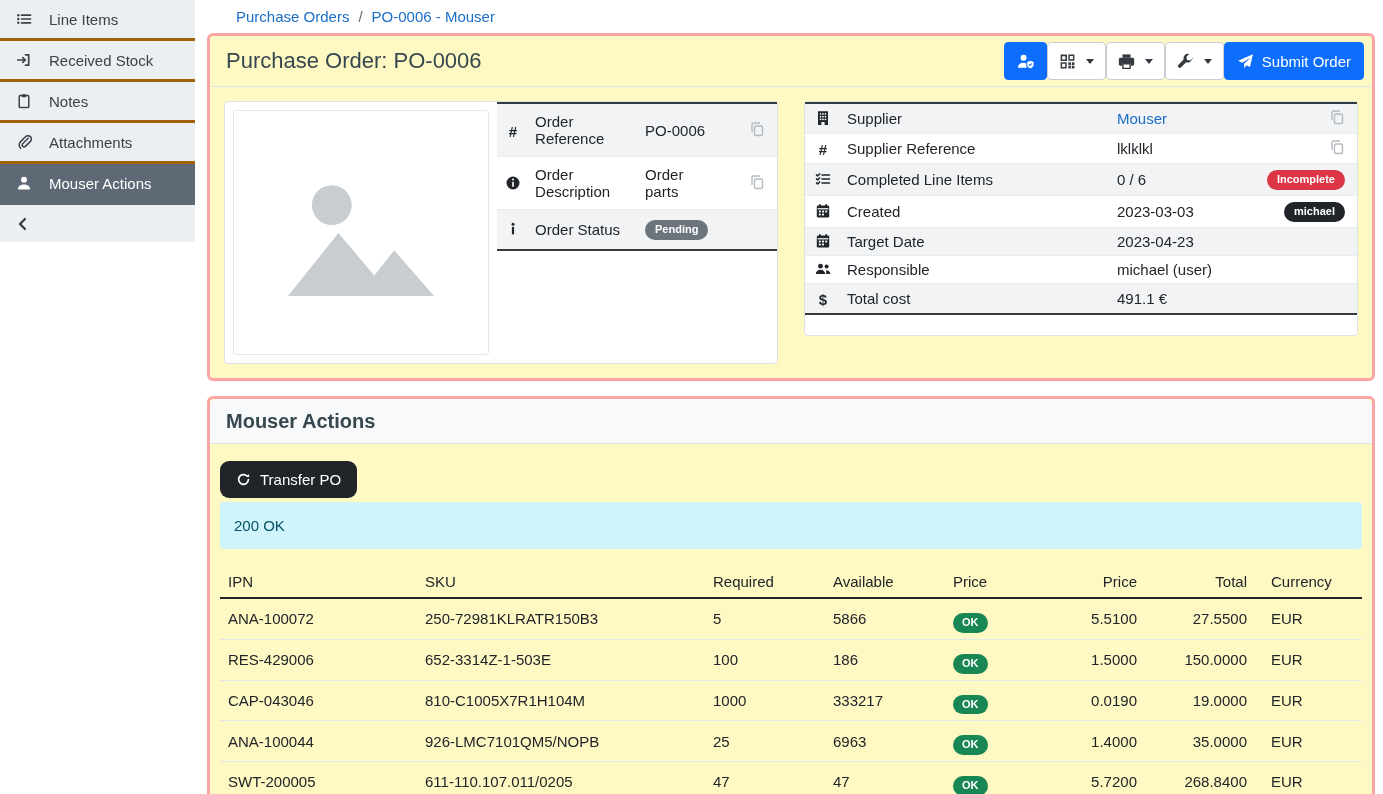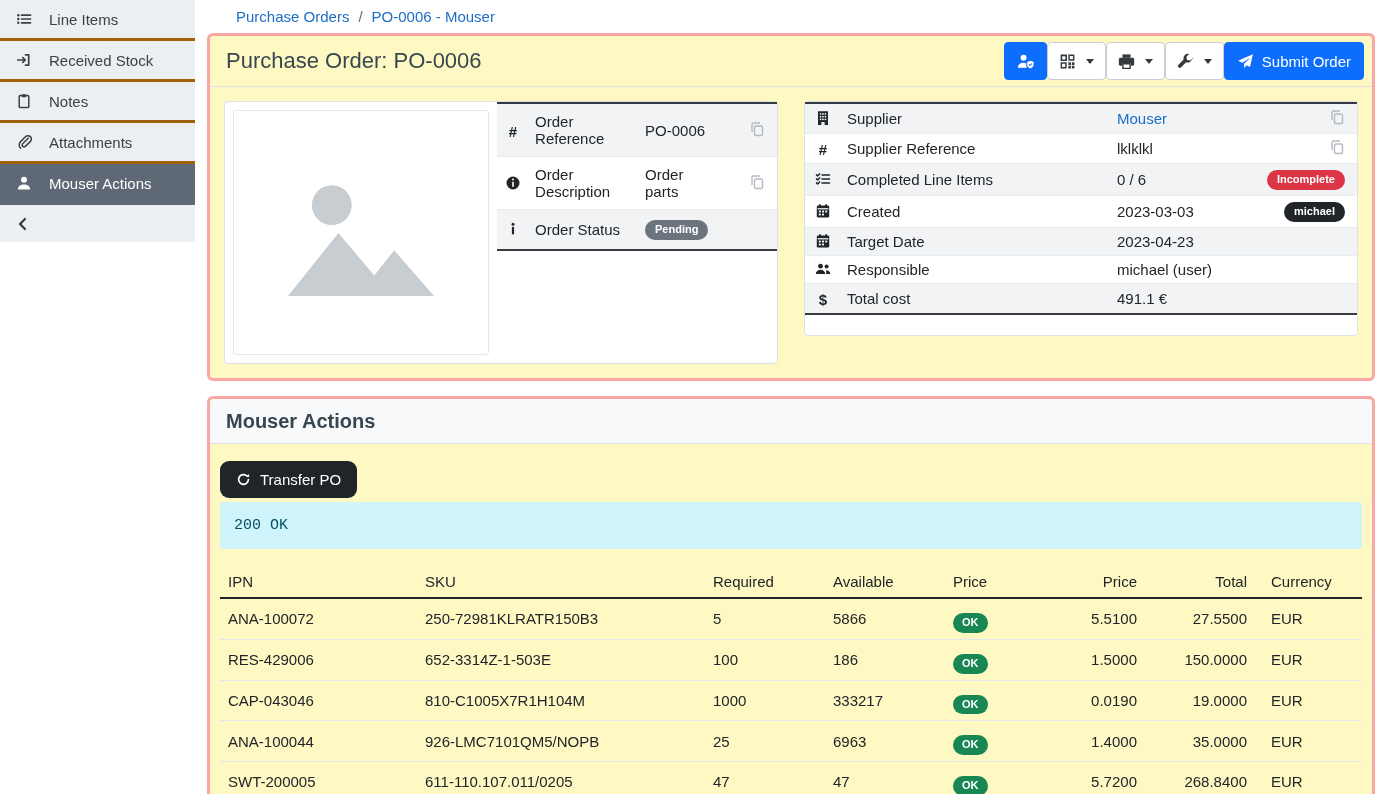--- a/index.html
+++ b/index.html
@@ -55,21 +55,21 @@
   .card-right .cell-label{width:270px;}
   .cell-right{width:90px;text-align:right;padding-right:12px !important;white-space:nowrap;}
   .copy{color:#b4bac0;cursor:pointer;}
   .link{color:var(--link);text-decoration:none;cursor:pointer;}
   .badge{display:inline-block;padding:3px 10px;border-radius:10px;color:#fff;font-size:11px;font-weight:700;line-height:1.25;}
   .badge.ok{background:var(--success);padding:3px 9px;margin-top:8px;}
   
   .panel-body2{padding:10px 10px 0;}
   .btn-dark{display:inline-flex;align-items:center;gap:9px;height:37px;padding:0 16px;margin:7px 0 1px;background:var(--dark);color:#fff;border:none;border-radius:9px;font-size:15px;font-family:inherit;cursor:pointer;}
   .btn-dark .icon{width:15px;height:15px;}
-  .alert{margin-top:3px;height:47px;display:flex;align-items:center;padding:12px 14px;background:var(--alert_bg);color:var(--alert_text);border-radius:4px;font-family:Liberation Mono, monospace;}
+  .alert{margin-top:3px;height:47px;display:flex;align-items:center;padding:12px 14px;background:var(--alert_bg);color:var(--alert_text);border-radius:4px;}
   .parts-table{width:100%;border-collapse:collapse;font-size:15px;margin-top:17px;}
   .parts-table th{text-align:left;font-weight:400;padding:7px 8px;border-bottom:2px solid #212529;}
   .parts-table tbody td{padding:6px 8px;border-bottom:1px solid #e4e7ea;}
   .parts-table tbody tr:last-child td{border-bottom:none;}
   .parts-table .num{text-align:right;}
   .parts-table .cur{padding-left:16px;}
 </style>
 </head>
 <body>
 

